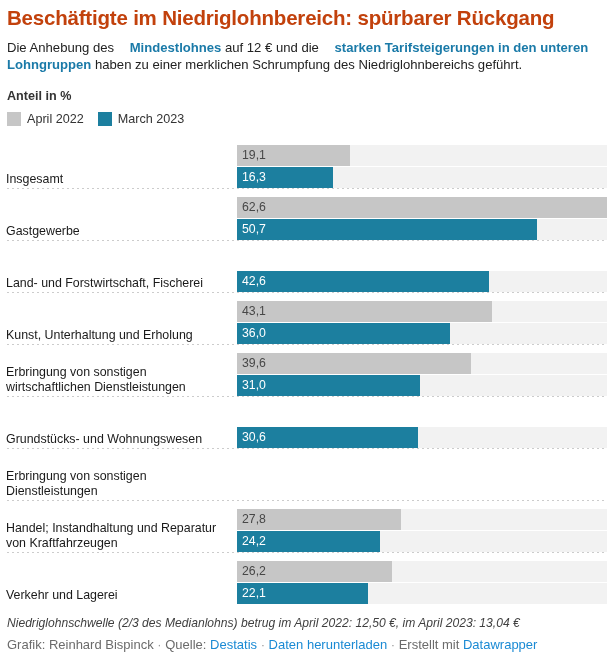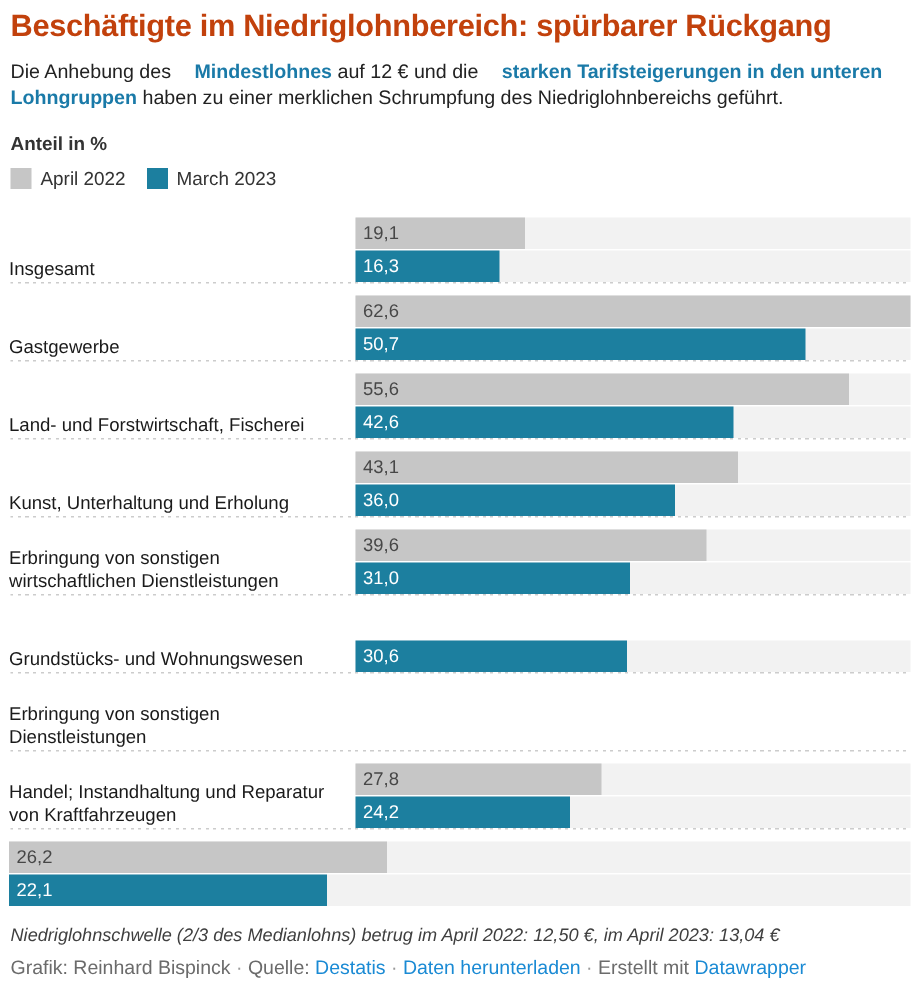--- a/index.html
+++ b/index.html
@@ -202,24 +202,20 @@
           </div>
           <div class="bar-track curr">
             <div class="bar-fill" style="width: 80.9904%;"></div>
             <span class="bar-value">50,7</span>
           </div>
         </div>
       </div>
       <div class="row">
         <div class="row-label">Land- und Forstwirtschaft, Fischerei</div>
         <div class="row-bars">
-          <div class="bar-track prev">
-            <div class="bar-fill" style="width: 88.8179%;"></div>
-            <span class="bar-value">55,6</span>
-          </div>
           <div class="bar-track curr">
             <div class="bar-fill" style="width: 68.0511%;"></div>
             <span class="bar-value">42,6</span>
           </div>
         </div>
       </div>
       <div class="row">
         <div class="row-label">Kunst, Unterhaltung und Erholung</div>
         <div class="row-bars">
           <div class="bar-track prev">
@@ -264,20 +260,21 @@
             <div class="bar-fill" style="width: 44.4089%;"></div>
             <span class="bar-value">27,8</span>
           </div>
           <div class="bar-track curr">
             <div class="bar-fill" style="width: 38.6581%;"></div>
             <span class="bar-value">24,2</span>
           </div>
         </div>
       </div>
       <div class="row">
+        <div class="row-label">Verkehr und Lagerei</div>
         <div class="row-bars">
           <div class="bar-track prev">
             <div class="bar-fill" style="width: 41.853%;"></div>
             <span class="bar-value">26,2</span>
           </div>
           <div class="bar-track curr">
             <div class="bar-fill" style="width: 35.3035%;"></div>
             <span class="bar-value">22,1</span>
           </div>
         </div>

